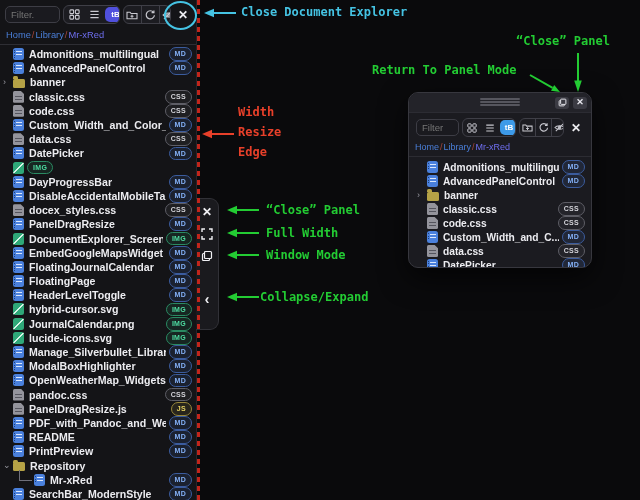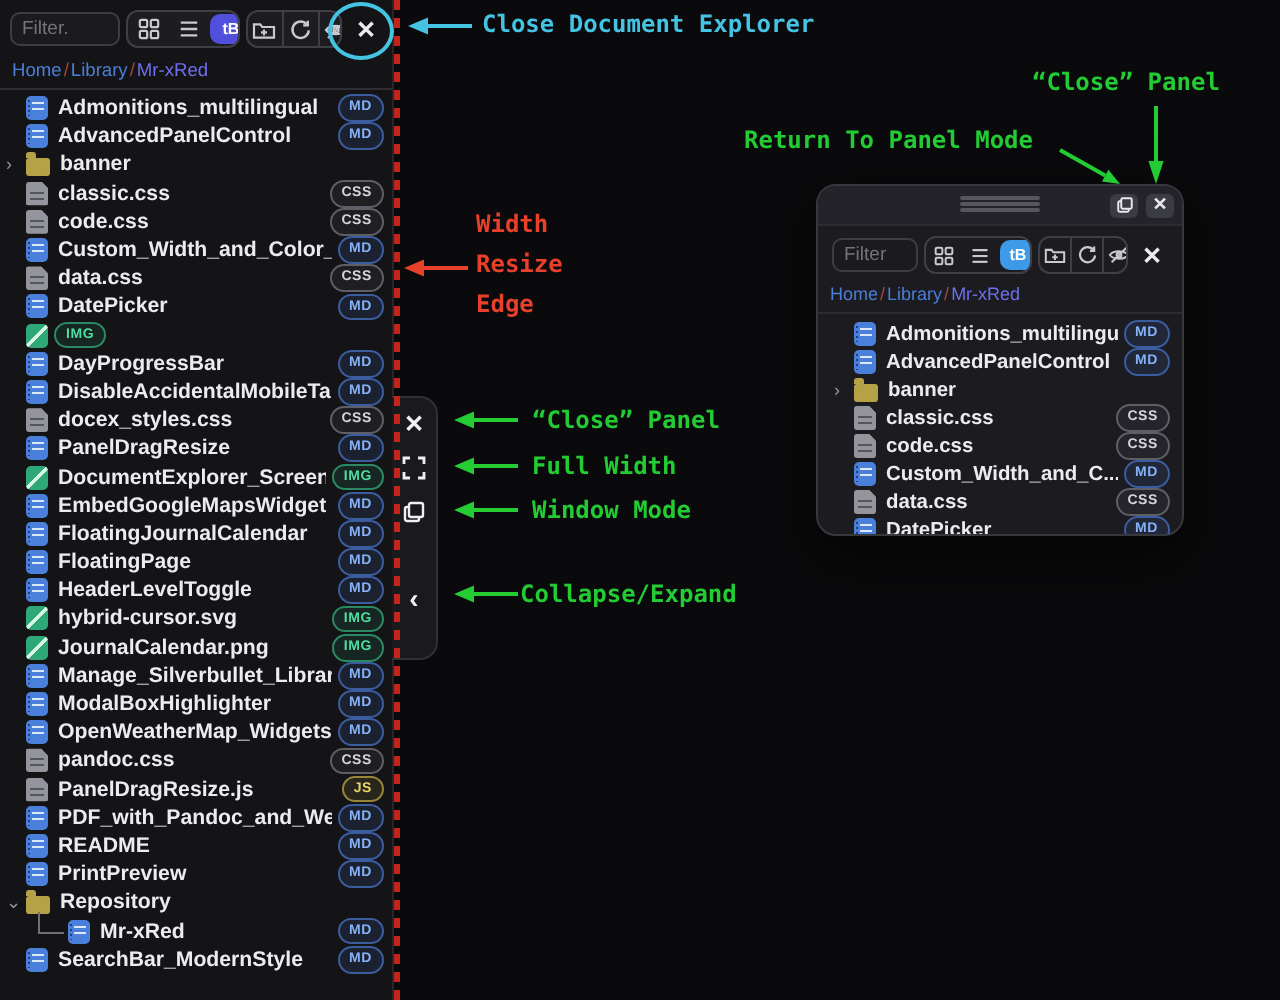--- a/index.html
+++ b/index.html
@@ -260,20 +260,26 @@
         <span class="badge b-img">IMG</span>
       </div>
       <div class="row">
         <span class="tspace"></span>
         <span class="fi fi-img"></span>
         <span class="fname">JournalCalendar.png</span>
         <span class="badge b-img">IMG</span>
       </div>
       <div class="row">
         <span class="tspace"></span>
+        <span class="fi fi-img"></span>
+        <span class="fname">lucide-icons.svg</span>
+        <span class="badge b-img">IMG</span>
+      </div>
+      <div class="row">
+        <span class="tspace"></span>
         <span class="fi fi-md"></span>
         <span class="fname">Manage_Silverbullet_Libraries</span>
         <span class="badge b-md">MD</span>
       </div>
       <div class="row">
         <span class="tspace"></span>
         <span class="fi fi-md"></span>
         <span class="fname">ModalBoxHighlighter</span>
         <span class="badge b-md">MD</span>
       </div>

